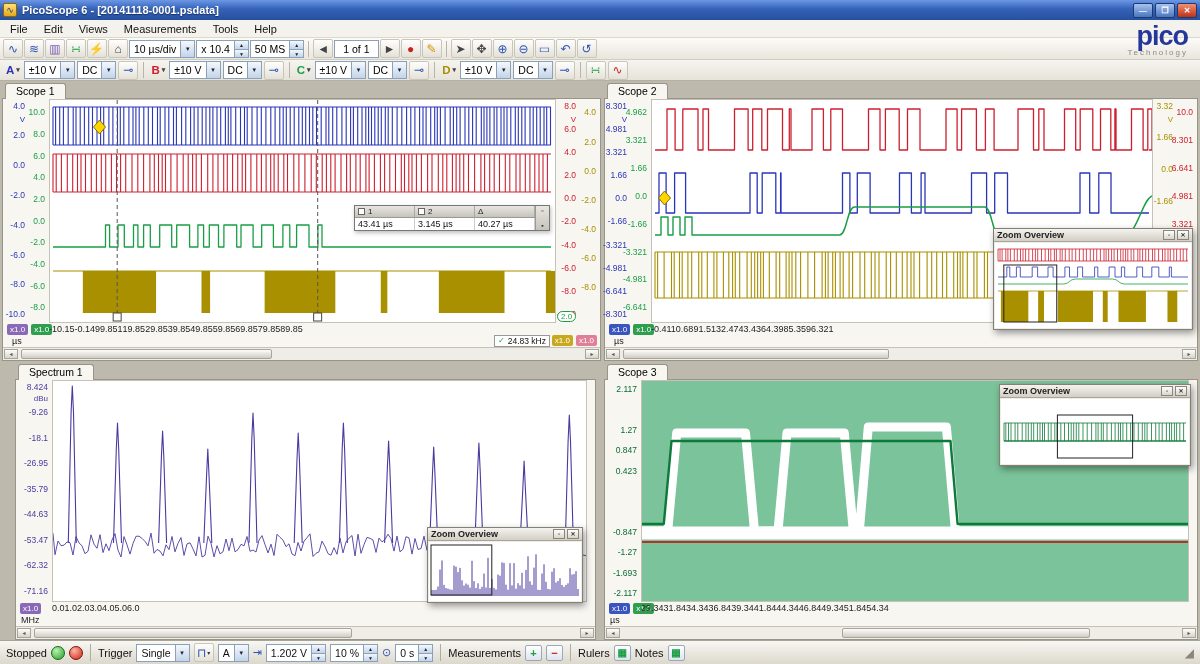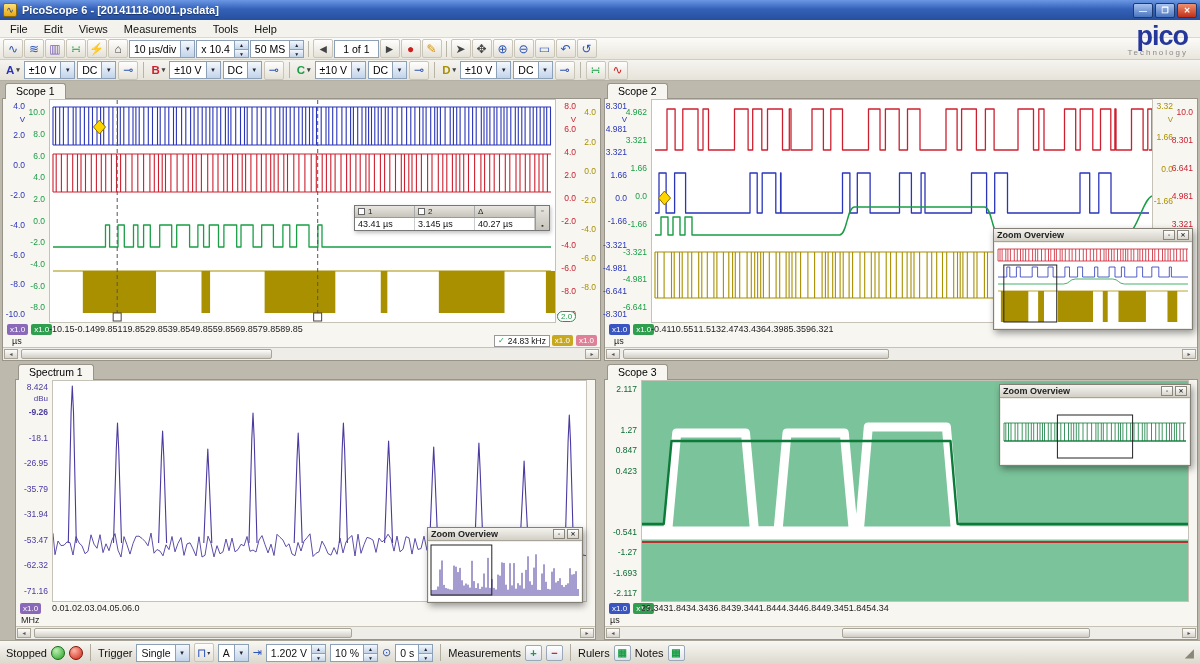--- a/index.html
+++ b/index.html
@@ -469,21 +469,21 @@
               </div>
           </div>
         </div>
         <div class="xrow">
           <span class="badges" id="s2badges">
               <span class="badge" style="background: rgb(58, 85, 192);">x1.0</span>
               <span class="badge" style="background: rgb(47, 158, 79);">x1.0</span>
             </span>
           <div class="xlabels xl-a" id="s2x">
               <span>-0.411</span>
-              <span>0.551</span>
+              <span>0.689</span>
               <span>1.513</span>
               <span>2.474</span>
               <span>3.436</span>
               <span>4.398</span>
               <span>5.359</span>
               <span>6.321</span>
             </div>
           <span class="xunit" style="left:9px">µs</span>
         </div>
         <div class="scrollbar">
@@ -518,25 +518,25 @@
 
     <div class="panel" id="p-spectrum" style="left:15px;top:283px;width:581px;height:276px">
       <div class="tabrow">
           <span class="tab">Spectrum 1</span>
         </div>
       <div class="pbody">
         <div class="prow">
           <div class="axis axis-l narrow">
             <div class="axcol" id="spl1" style="left:0;width:34px">
                 <span style="color: rgb(74, 58, 160); top: 3%;">8.424</span>
-                <span style="color: rgb(74, 58, 160); top: 14.5%; font-weight: bold;">-9.26</span>
+                <span style="color: rgb(74, 58, 160); top: 14.5%;">-9.26</span>
                 <span style="color: rgb(74, 58, 160); top: 26%;">-18.1</span>
                 <span style="color: rgb(74, 58, 160); top: 37.5%;">-26.95</span>
                 <span style="color: rgb(74, 58, 160); top: 49%;">-35.79</span>
-                <span style="color: rgb(74, 58, 160); top: 60.5%;">-31.94</span>
+                <span style="color: rgb(74, 58, 160); top: 60.5%;">-44.63</span>
                 <span style="color: rgb(74, 58, 160); top: 72%;">-53.47</span>
                 <span style="color: rgb(74, 58, 160); top: 83.5%;">-62.32</span>
                 <span style="color: rgb(74, 58, 160); top: 95%;">-71.16</span>
                 <span style="color: rgb(74, 58, 160); top: 8%; font-size: 8px;">dBu</span>
               </div>
           </div>
           <div class="plot" id="spplot">
               <svg width="551" height="220" viewBox="0 0 551 220" class="wave">
                 <path d="M0,152.2L2,173.7L5,160.0L8,164.6L11,164.2L14,160.9L17,161.6L20,174.0L23,155.6L26,161.9L29,164.8L32,172.7L35,170.3L38,153.8L41,163.2L44,167.3L47,153.7L50,171.6L53,162.8L56,169.7L59,159.0L62,152.6L65,169.2L68,176.0L71,155.6L74,163.8L77,173.1L80,162.5L83,155.3L86,155.2L89,157.4L92,160.4L95,164.8L98,152.1L101,172.2L104,168.5L107,170.1L110,174.8L113,163.8L116,168.6L119,155.5L122,170.8L125,162.3L128,156.6L131,174.4L134,162.9L137,161.8L140,167.9L143,174.9L146,155.8L149,176.0L152,174.3L155,155.2L158,162.3L161,175.9L164,164.7L167,172.8L170,170.8L173,158.0L176,169.7L179,157.1L182,170.8L185,168.6L188,163.3L191,164.9L194,155.5L197,170.3L200,169.0L203,171.0L206,159.1L209,154.6L212,163.6L215,171.9L218,163.2L221,174.5L224,153.3L227,156.3L230,159.1L233,165.7L236,162.8L239,173.0L242,174.7L245,161.5L248,170.0L251,160.2L254,156.7L257,152.8L260,175.5L263,172.3L266,170.8L269,160.1L272,165.5L275,172.6L278,174.2L281,166.6L284,173.3L287,157.0L290,171.9L293,161.0L296,157.2L299,154.5L302,175.0L305,153.2L308,172.3L311,163.6L314,156.4L317,157.3L320,159.1L323,171.4L326,157.1L329,160.9L332,158.5L335,153.2L338,157.7L341,170.1L344,155.1L347,170.8L350,168.2L353,155.7L356,156.9L359,173.1L362,157.5L365,168.4L368,167.6L371,155.2L374,169.3L377,156.8L380,154.6L383,168.9L386,172.8L389,156.6L392,169.7L395,165.7L398,162.4L401,152.5L404,166.6L407,167.7L410,172.8L413,172.3L416,156.4L419,159.6L422,170.5L425,170.6L428,175.0L431,166.0L434,163.9L437,156.7L440,153.7L443,172.3L446,155.9L449,174.9L452,165.4L455,156.3L458,164.9L461,160.0L464,172.9L467,166.0L470,166.2L473,165.6L476,170.2L479,174.9L482,172.6L485,170.9L488,172.3L491,160.3L494,170.6L497,174.6L500,168.3L503,161.4L506,167.3L509,163.1L512,175.0L515,156.3L518,172.6L521,161.9L524,166.0L527,174.5L530,174.0L533,174.7L536,169.4L539,160.0L542,153.0L545,172.1L548,169.0L551,174.2" stroke="#4a3aa0" stroke-width="0.9" fill="none" stroke-linejoin="round"></path>
                 <path d="M15.3,162L18.1,31L19.3,5L20.5,31L23.3,162" stroke="#4a3aa0" stroke-width="1.1" fill="none" stroke-linejoin="round"></path>
@@ -596,21 +596,21 @@
           <span class="tab">Scope 3</span>
         </div>
       <div class="pbody">
         <div class="prow">
           <div class="axis axis-l narrow">
             <div class="axcol" id="s3l1" style="left:0;width:34px">
                 <span style="color: rgb(12, 107, 52); top: 4%;">2.117</span>
                 <span style="color: rgb(12, 107, 52); top: 22.4%;">1.27</span>
                 <span style="color: rgb(12, 107, 52); top: 31.6%;">0.847</span>
                 <span style="color: rgb(12, 107, 52); top: 40.8%;">0.423</span>
-                <span style="color: rgb(12, 107, 52); top: 68.4%;">-0.541</span>
+                <span style="color: rgb(12, 107, 52); top: 68.4%;">-0.847</span>
                 <span style="color: rgb(12, 107, 52); top: 77.6%;">-1.27</span>
                 <span style="color: rgb(12, 107, 52); top: 86.8%;">-1.693</span>
                 <span style="color: rgb(12, 107, 52); top: 96%;">-2.117</span>
               </div>
           </div>
           <div class="plot" id="s3plot">
               <svg width="546" height="220" viewBox="0 0 546 220" class="wave">
                 <rect x="0" y="0" width="546" height="220" fill="#7bc39a"></rect>
                 <path d="M0,152H546" stroke="#ffffff" stroke-width="13" fill="none" stroke-linejoin="round"></path>
                 <path d="M0,150H25.7L34.7,52H103.5L112.5,150H136.0L145.0,52H202.3L211.3,150H217.3L226.3,46H304.4L313.4,150H546" stroke="#ffffff" stroke-width="9" fill="none" stroke-linejoin="round"></path>

